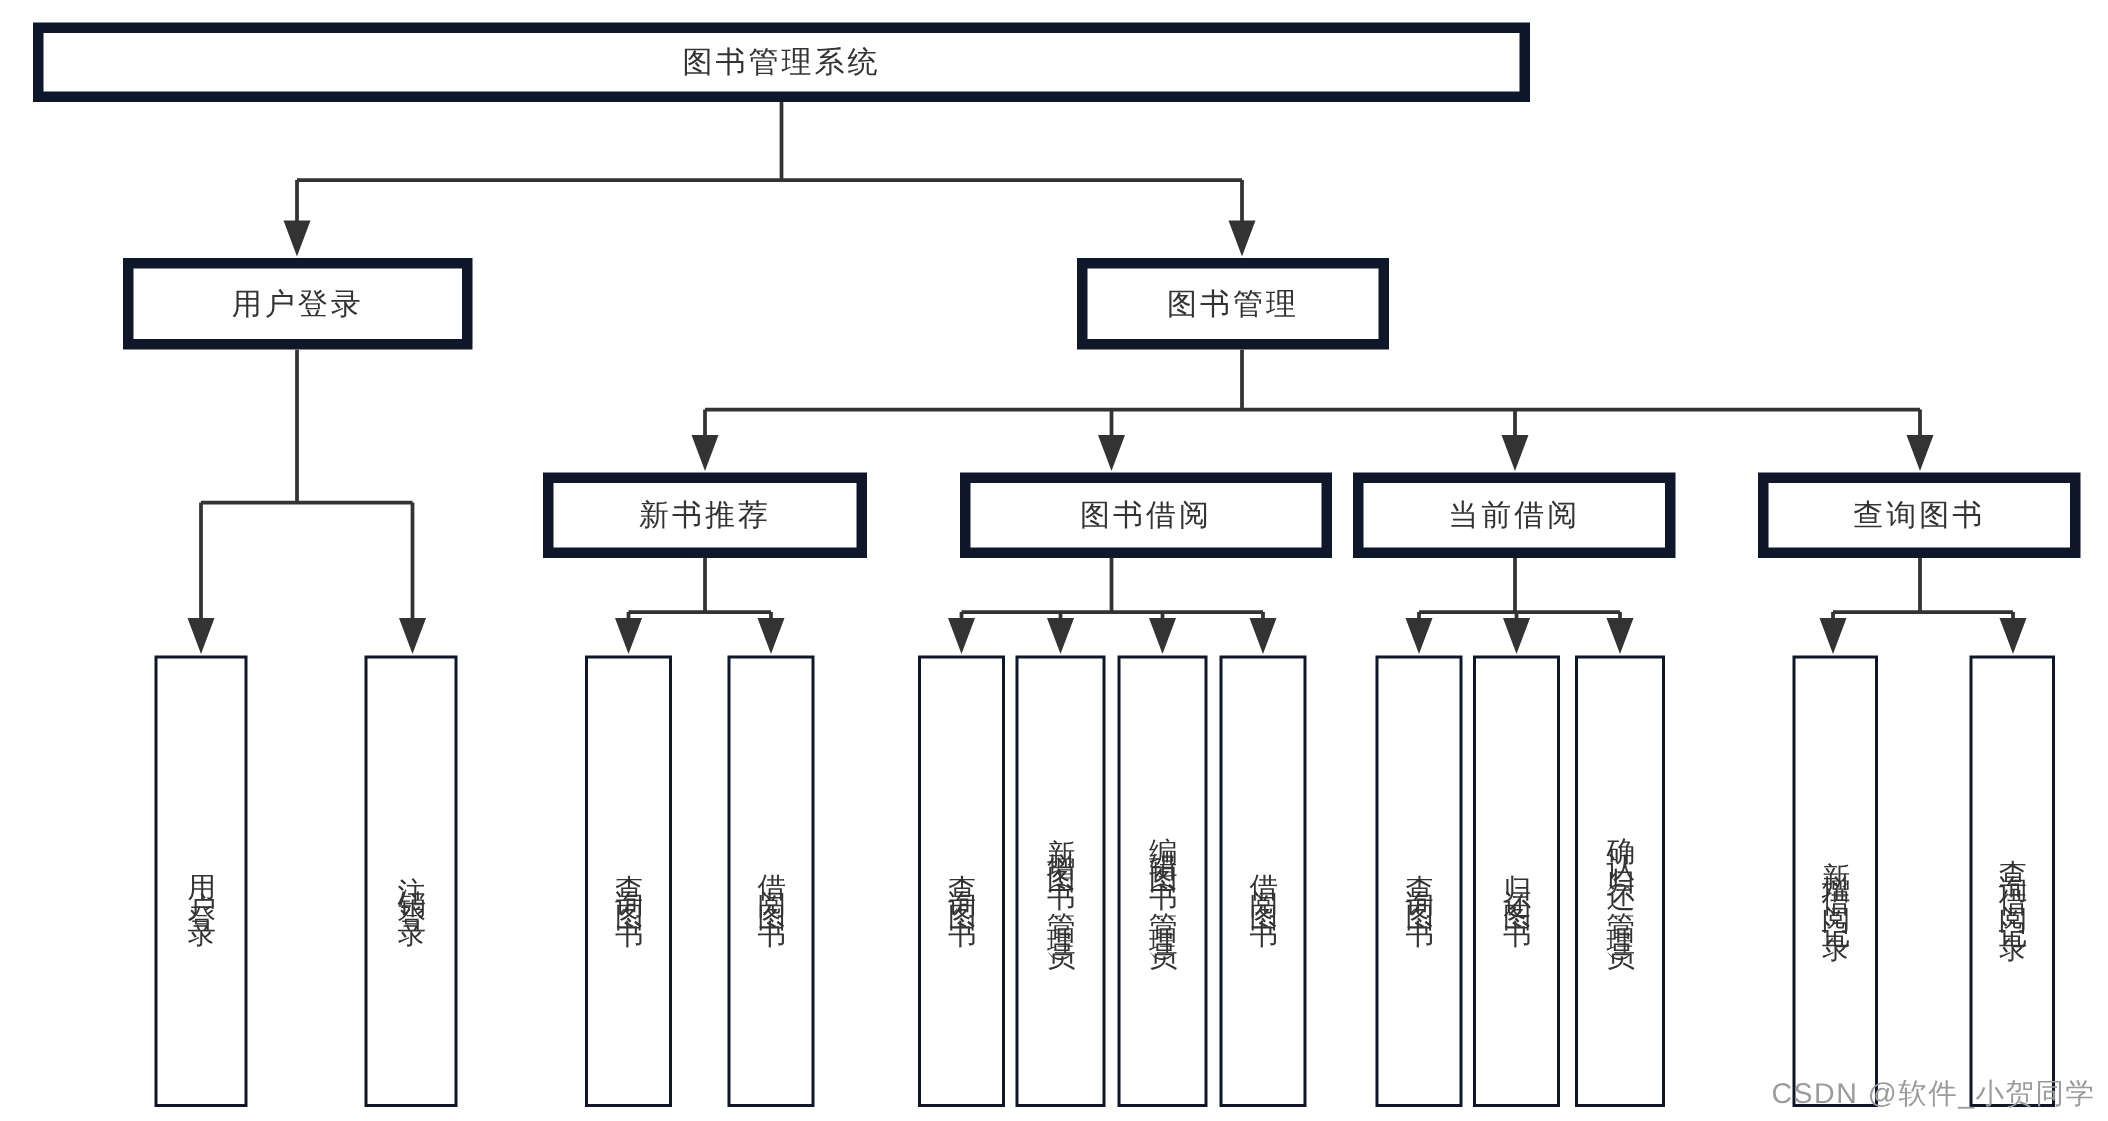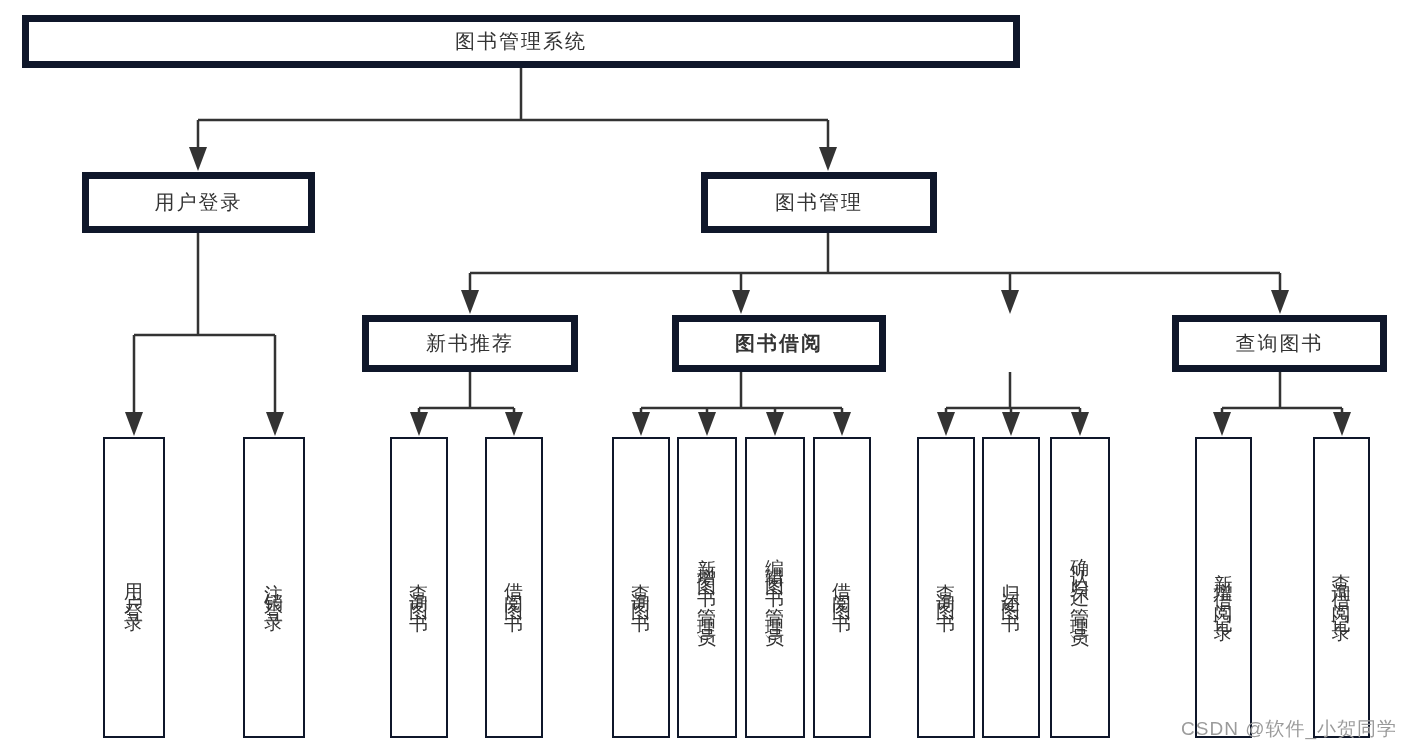--- a/index.html
+++ b/index.html
@@ -85,24 +85,25 @@
       <polygon points="1002,412 1020,412 1011,436"></polygon>
       <polygon points="1071,412 1089,412 1080,436"></polygon>
       <polygon points="1213,412 1231,412 1222,436"></polygon>
       <polygon points="1333,412 1351,412 1342,436"></polygon>
     </g>
   </svg>
 
   <div class="node" style="left:22px;top:15px;width:998px;height:53px;">图书管理系统</div>
 
   <div class="node" style="left:82px;top:172px;width:233px;height:61px;">用户登录</div>
-  <div class="node" style="left:701px;top:172px;width:236px;height:61px;">图书管理</div>
+  <div class="node" style="left:718px;top:172px;width:208px;height:61px;">图书管理</div>
 
   <div class="node" style="left:362px;top:315px;width:216px;height:57px;">新书推荐</div>
-  <div class="node" style="left:672px;top:315px;width:214px;height:57px;font-weight:bold;">图书借阅</div>
+  <div class="node" style="left:640px;top:315px;width:248px;height:57px;">图书借阅</div>
+  <div class="node" style="left:902px;top:315px;width:215px;height:57px;">当前借阅</div>
   <div class="node" style="left:1172px;top:315px;width:215px;height:57px;">查询图书</div>
 
   <div class="node leaf" style="left:103px;top:437px;width:62px;height:301px;">用户登录</div>
   <div class="node leaf" style="left:243px;top:437px;width:62px;height:301px;">注销登录</div>
 
   <div class="node leaf" style="left:390px;top:437px;width:58px;height:301px;">查询图书</div>
   <div class="node leaf" style="left:485px;top:437px;width:58px;height:301px;">借阅图书</div>
 
   <div class="node leaf" style="left:612px;top:437px;width:58px;height:301px;">查询图书</div>
   <div class="node leaf" style="left:677px;top:437px;width:60px;height:301px;">新增图书（管理员）</div>

